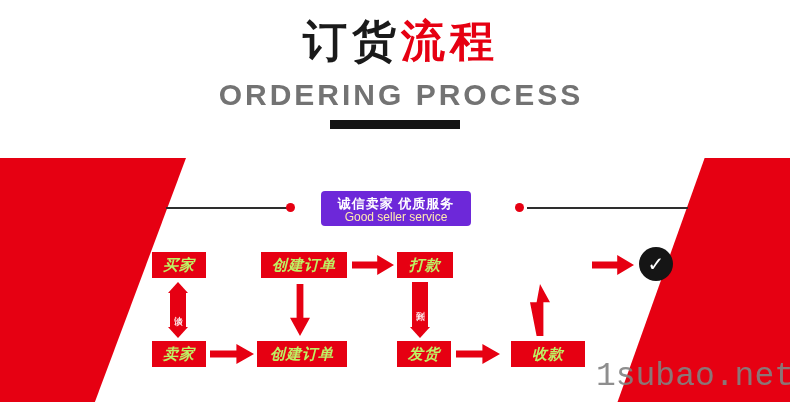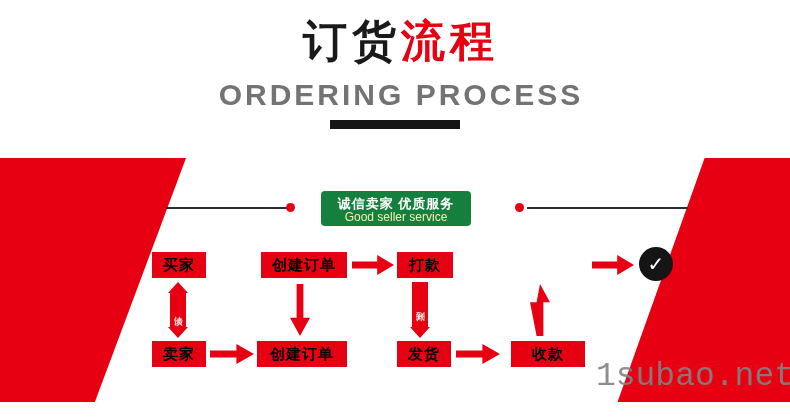--- a/index.html
+++ b/index.html
@@ -31,29 +31,29 @@
     clip-path:polygon(51.5% 0,100% 0,100% 100%,2% 100%);
   }
   
   .conn-line{position:absolute;height:2px;background:#2e2e2e;top:207px;}
   .conn-line-left{left:166px;width:121px;}
   .conn-line-right{left:527px;width:161px;}
   .dot{position:absolute;width:9px;height:9px;border-radius:50%;background:#e60012;top:203px;}
   .dot-left{left:286px;}
   .dot-right{left:515px;}
   .banner{
-    position:absolute;left:321px;top:191px;width:150px;height:35px;background:#15803d;
+    position:absolute;left:321px;top:191px;width:150px;height:35px;background:#6d28d9;
     border-radius:4px;color:#fff;text-align:center;
   }
   .banner-cn{font-size:13px;font-weight:bold;margin-top:4px;letter-spacing:1px;}
   .banner-en{font-size:12px;color:#ffe9b0;line-height:9px;}
   
   .rbox{
-    position:absolute;height:26px;background:#e60012;color:#000000;font-weight:bold;font-size:15px;
-    display:flex;align-items:center;justify-content:center;letter-spacing:1px;
+    position:absolute;height:26px;background:#e60012;color:#bef264;font-weight:bold;font-size:15px;
+    display:flex;align-items:center;justify-content:center;letter-spacing:1px;font-style:italic;
   }
   .b-buyer{left:152px;top:252px;width:54px;}
   .b-confirm-order{left:261px;top:252px;width:86px;}
   .b-pay{left:397px;top:252px;width:56px;}
   .b-confirm-receipt{left:496px;top:252px;width:92px;}
   .b-seller{left:152px;top:341px;width:54px;}
   .b-create-order{left:257px;top:341px;width:90px;}
   .b-ship{left:397px;top:341px;width:54px;}
   .b-collect{left:503px;top:341px;width:74px;margin-left:8px;}
   

